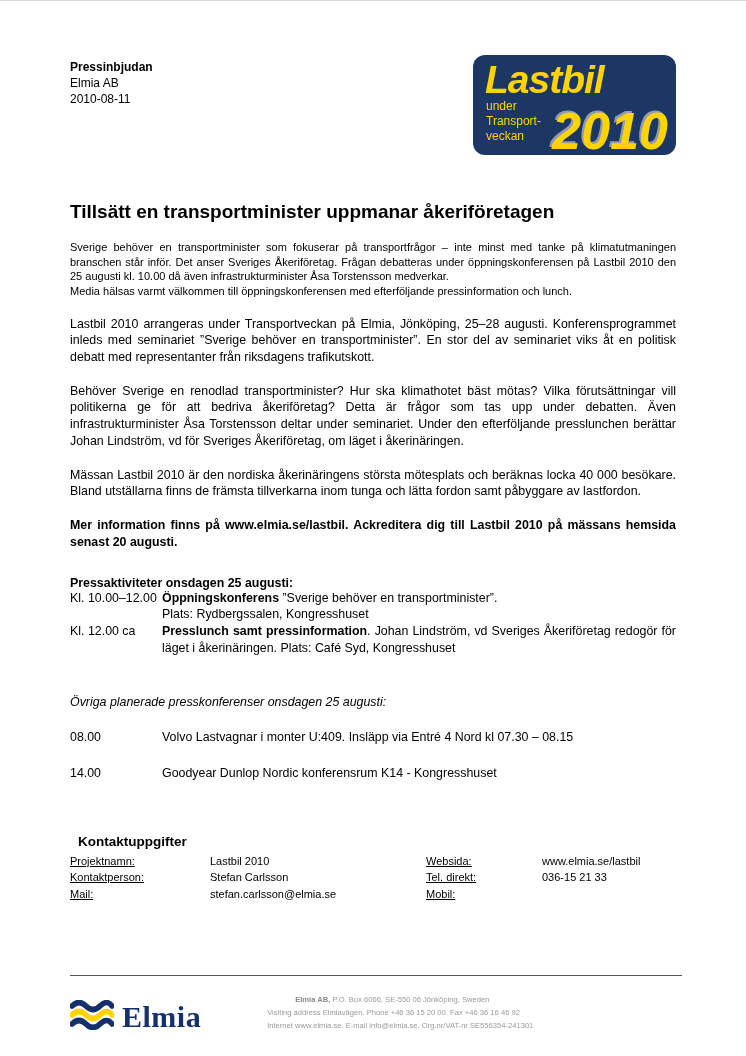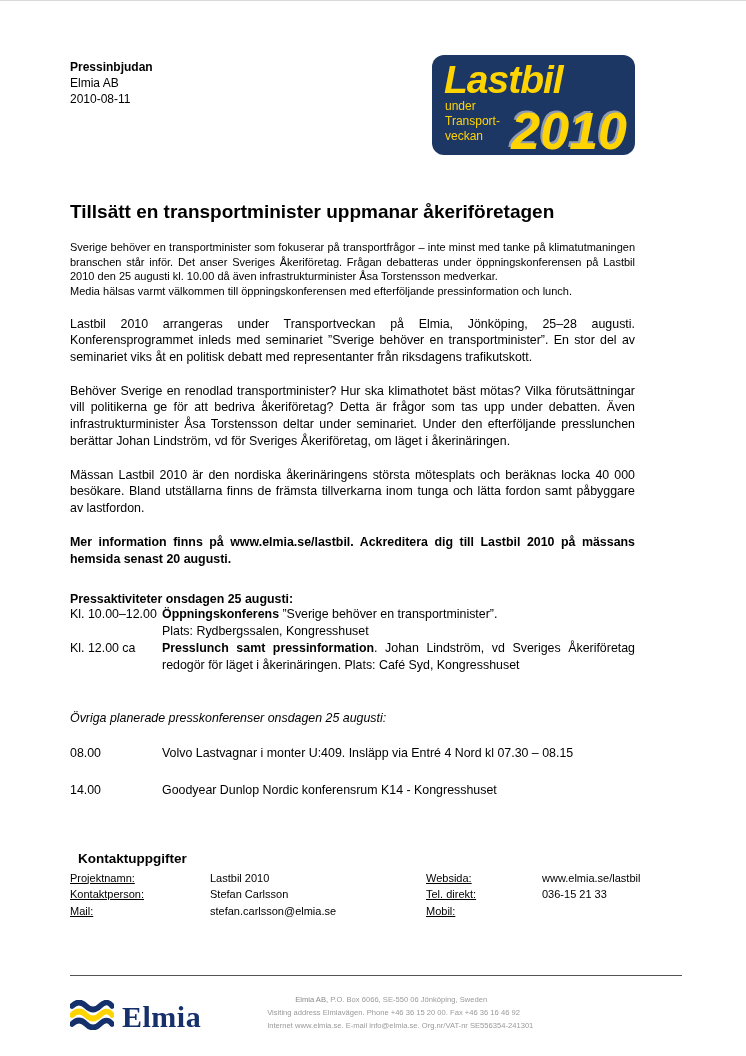--- a/index.html
+++ b/index.html
@@ -1,21 +1,21 @@
 <!DOCTYPE html>
 <html><head>
 <meta charset="utf-8">
 <style>
   html, body { margin:0; padding:0; background:#e9e9e9; }
   .page {
     position:relative; width:746px; height:1056px; margin:0 auto;
     background:#ffffff; font-family:"Liberation Sans", sans-serif; color:#000;
     overflow:hidden; box-sizing:border-box; border-top:1px solid #d9d9d9;
   }
-  .content { padding:54px 111px 0 70px; }
+  .content { padding:54px 70px 0 70px; }
 
   
   .topbar { display:flex; justify-content:space-between; align-items:flex-start; }
   .meta { font-size:12px; line-height:1.35; padding-top:4px; }
   .meta .doc-type { font-weight:bold; }
 
   
   .logo {
     width:203px; height:100px; background:#1d3765; border-radius:12px;
     position:relative; flex:0 0 auto;
@@ -66,21 +66,21 @@
   .footer { position:absolute; left:70px; right:64px; bottom:22px; }
   .footer-rule { border:none; border-top:1px solid #555; margin:0 0 16px 0; }
   .footer-inner { display:flex; align-items:flex-start;gap:32px; }
   .elmia-logo { display:flex; align-items:center; margin-top:8px; }
   .elmia-flag { margin-right:8px; }
   .elmia-wordmark {
     font-family:"Liberation Serif", serif; font-weight:bold;
     font-size:30px; color:#15306b; letter-spacing:0.5px; line-height:1;
   }
   .footer-text { margin-left:34px; font-size:7.6px; color:#9a9a9a; line-height:1.7; padding-top:2px; }
-  .footer-text .fbold { font-weight:normal; color:#8a8a8a;padding-left:28px; }
+  .footer-text .fbold { font-weight:bold; color:#8a8a8a;padding-left:28px; }
 </style>
 </head>
 <body>
 
 <div class="page">
   <div class="content">
 
     <div class="topbar">
       <div class="meta">
         <div class="doc-type">Pressinbjudan</div>

